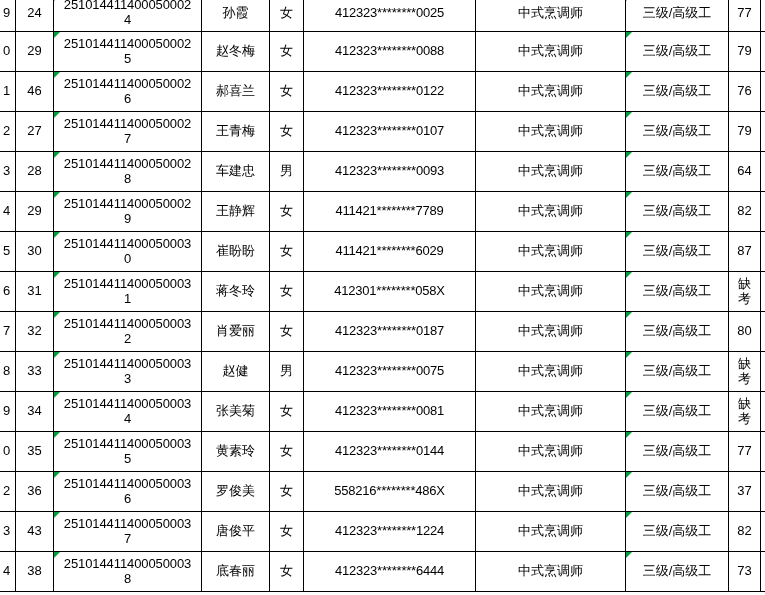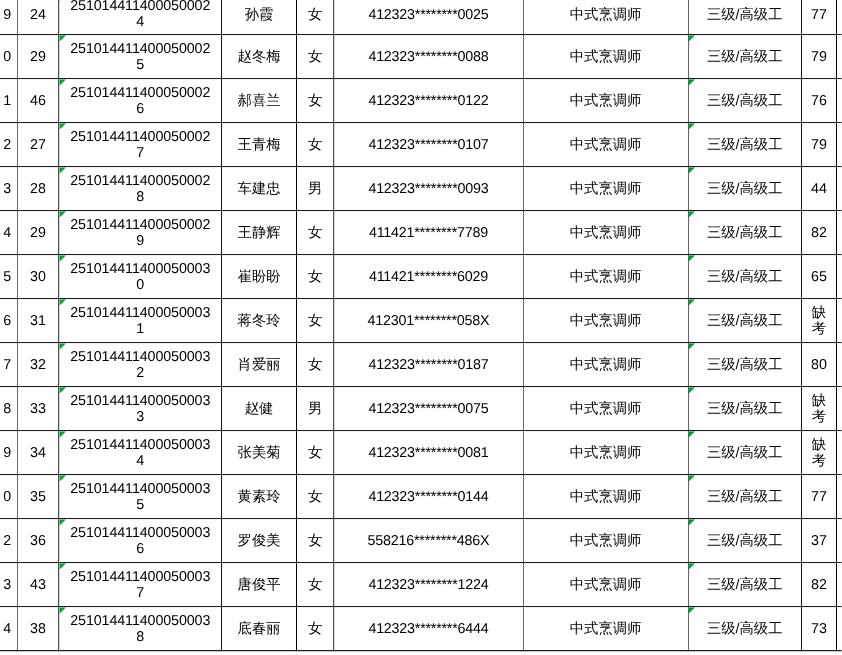--- a/index.html
+++ b/index.html
@@ -163,21 +163,21 @@
           <td class="cell-seq">28</td>
           <td class="cell-code marker">
             <span class="twoline">251014411400050002</span>
             <span class="twoline">8</span>
           </td>
           <td class="cell-name">车建忠</td>
           <td class="cell-sex">男</td>
           <td class="cell-id">412323********0093</td>
           <td class="cell-occ">中式烹调师</td>
           <td class="cell-lvl marker">三级/高级工</td>
-          <td class="cell-score">44</td>
+          <td class="cell-score">64</td>
           <td class="cell-score">70</td>
         </tr>
         <tr class="row-h">
           <td class="cell-left">4</td>
           <td class="cell-seq">29</td>
           <td class="cell-code marker">
             <span class="twoline">251014411400050002</span>
             <span class="twoline">9</span>
           </td>
           <td class="cell-name">王静辉</td>
@@ -193,21 +193,21 @@
           <td class="cell-seq">30</td>
           <td class="cell-code marker">
             <span class="twoline">251014411400050003</span>
             <span class="twoline">0</span>
           </td>
           <td class="cell-name">崔盼盼</td>
           <td class="cell-sex">女</td>
           <td class="cell-id">411421********6029</td>
           <td class="cell-occ">中式烹调师</td>
           <td class="cell-lvl marker">三级/高级工</td>
-          <td class="cell-score">65</td>
+          <td class="cell-score">87</td>
           <td class="cell-score">71</td>
         </tr>
         <tr class="row-h">
           <td class="cell-left">6</td>
           <td class="cell-seq">31</td>
           <td class="cell-code marker">
             <span class="twoline">251014411400050003</span>
             <span class="twoline">1</span>
           </td>
           <td class="cell-name">蒋冬玲</td>

